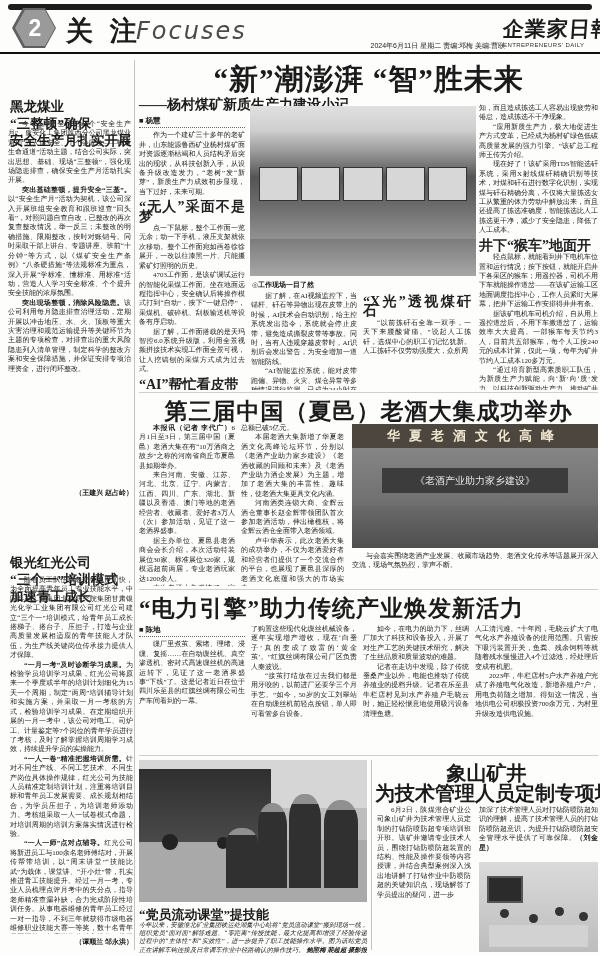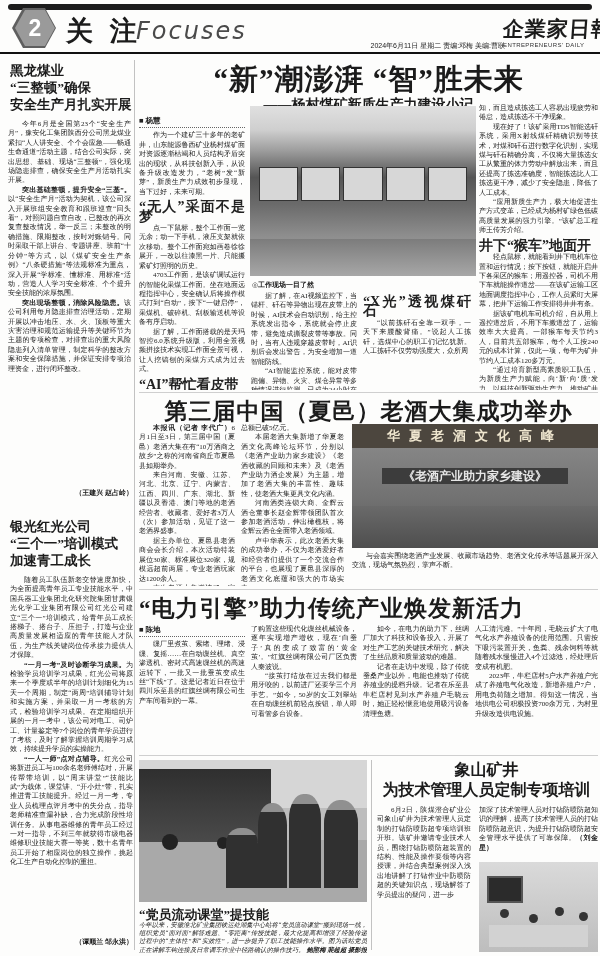--- a/index.html
+++ b/index.html
@@ -25,43 +25,43 @@
   .vrule { border-left:1px solid #c2c2c2; }
   .hrule { height:1px; background:#cfcfcf; }
 
   
   .body-col { font-size:7px; line-height:9.4px; text-align:justify; color:#222; overflow:hidden; }
   .body-col p { margin:0; text-indent:2em; }
   .body-col p.noind { text-indent:0; }
   .lead { font-weight:bold; }
   .colhead { font-size:14px; font-weight:bold; margin:5px 0 3px; text-indent:0 !important; }
   .sig { font-weight:bold; text-align:right; font-size:7px; }
-  .side-title { font-size:13.5px; font-weight:bold; line-height:17px; }
+  .side-title { font-size:13.5px; font-weight:bold; line-height:17px;margin-top:36px; }
   .byline-row { display:flex; align-items:flex-end; border-bottom:1px dotted #666; padding-bottom:2px; margin-bottom:3px; font-weight:bold; font-size:7.5px; }
   .main-headline { font-size:29px; font-weight:bold; text-align:center; letter-spacing:1px; white-space:nowrap; }
-  .main-subtitle { font-size:14px; font-weight:bold; text-align:center; }
+  .main-subtitle { font-size:14px; font-weight:bold; }
   .sec-headline { font-size:23px; font-weight:bold; text-align:center; letter-spacing:1px; white-space:nowrap; }
   .photo-caption { font-size:7px; font-weight:bold; }
   .party-head { font-size:13px; font-weight:bold; }
   .party-cap { font-size:6.3px; line-height:8.2px; text-align:justify; font-style:italic; color:#222; overflow:hidden; }
-  .xs-title { font-size:16px; font-weight:bold; text-align:center; white-space:nowrap; }
+  .xs-title { font-size:20px; font-weight:bold; text-align:center; white-space:nowrap; }
 
   
   .photo { overflow:hidden; background:#9a9a9a; }
   .ph-main { background:linear-gradient(180deg,#e0e0e0 0%,#cfcfcf 14%,#9e9e9e 26%,#555 42%,#6b6b6b 58%,#8d8d8d 76%,#b0b0b0 100%); }
   .ph-screenrow { position:absolute; left:4%; top:36%; width:92%; height:20%; display:flex; gap:3px; }
   .ph-screen { flex:1; background:#d7d7d7; border:1px solid #333; }
   .ph-desk { position:absolute; left:0; bottom:0; width:100%; height:22%; background:linear-gradient(#7c7c7c,#a7a7a7); }
 
   .ph-liquor { background:linear-gradient(180deg,#8f8f8f 0%,#747474 55%,#5c5c5c 100%); }
   .lq-banner { position:absolute; left:0; top:0; width:100%; height:24px; background:#4c463e;
                color:#efe6cf; font-size:13px; font-weight:bold; letter-spacing:9px;
                display:flex; align-items:center; justify-content:center; white-space:nowrap; overflow:hidden; }
-  .lq-banner2 { position:absolute; left:12%; top:44px; width:76%; height:16px; background:#3c3c3c;
-                color:#e6e6e6; font-size:12px; display:flex; align-items:center; justify-content:center; white-space:nowrap;font-weight:bold; }
+  .lq-banner2 { position:absolute; left:12%; top:44px; width:76%; height:25px; background:#3c3c3c;
+                color:#e6e6e6; font-size:10px; display:flex; align-items:center; justify-content:center; white-space:nowrap; }
   .lq-stage { position:absolute; left:0; bottom:0; width:100%; height:34%; background:linear-gradient(#6a6a6a,#4e4e4e); }
 
   .ph-train { background:linear-gradient(180deg,#d6d6d6 0 34%,#bdbdbd 34% 56%,#a9a9a9 56% 100%); }
   .train-body { position:absolute; left:0; top:6%; width:58%; height:52%; background:linear-gradient(#2f2f2f,#4a4a4a); }
   .train-wheel { position:absolute; background:#222; border-radius:50%; }
   .figure { position:absolute; background:linear-gradient(#909090 0 11%,#303030 11%); border-radius:45% 45% 6% 6% / 26% 26% 0 0; }
 
   .ph-meeting { background:linear-gradient(#dadada,#bdbdbd); }
   .mt-screen { position:absolute; left:7%; top:16%; width:30%; height:30%; background:#2b2b2b; border:2px solid #555; }
   .mt-table { position:absolute; left:8%; bottom:6%; width:84%; height:24%; background:#d2d2d2; }
@@ -103,20 +103,21 @@
   <div class="abs sig" style="left:10px;top:488px;width:123px;">（王建兴 赵占岭）</div>
 
   <div class="abs side-title" style="left:10px;top:518px;width:123px;">
     <div>银光红光公司</div>
     <div>“三个一”培训模式</div>
     <div>加速青工成长</div>
   </div>
   <div class="abs body-col" style="left:10px;top:576px;width:123px;height:358px;">
     <p><span>随着员工队伍新老交替速度加快，为全面提高青年员工专业技能水平，中国兵器工业集团北化研究院集团甘肃银光化学工业集团有限公司红光公司建立“三个一”培训模式，给青年员工成长搭梯子、搭台子、压担子，打造与企业高质量发展相适应的青年技能人才队伍，为生产线关键岗位传承接力提供人才保障。</span></p>
     <p><b class="lead">“一月一考”及时诊断学习成果。</b><span>为检验学员培训学习成果，红光公司将原来一个季度或半年的培训计划细化为15天一个周期，制定“两周”培训辅导计划和实施方案，并采取一月一考核的方式，检验培训学习成果。在定期组织开展的一月一考中，该公司对电工、司炉工、计量鉴定等7个岗位的青年学员进行了考核，及时了解掌握培训周期学习成效，持续提升学员的实操能力。</span></p>
+    <p><b class="lead">“一人一卷”精准把握培训所需。</b><span>针对不同生产线、不同工艺技术、不同生产岗位具体操作规律，红光公司为技能人员精准定制培训计划，注重将培训目标和青年员工发展需要、成长规划相结合，为学员压担子，为培训老师添动力。考核组采取一人一试卷模式命题，对培训周期的培训方案落实情况进行检验。</span></p>
     <p><b class="lead">“一人一师”点对点辅导。</b><span>红光公司将新进员工与100余名老师傅结对，开展传帮带培训，以“周末讲堂”“技能比武”为载体，课堂讲、“开小灶”带，扎实推进青工技能提升。经过一月一考，专业人员梳理点评月考中的失分点，指导老师精准查漏补缺，合力完成阶段性培训任务。从事电器维修的青年员工经过一对一指导，不到三年就获得市级电器维修职业技能大赛一等奖，数十名青年员工开始了相应岗位的独立操作，挑起化工生产自动化控制的重担。</span></p>
   </div>
   <div class="abs sig" style="left:10px;top:937px;width:123px;">（谭顺兰 邹永洪）</div>
 
   <div class="abs main-headline" style="left:139px;top:60px;width:459px;">“新”潮澎湃 “智”胜未来</div>
   <div class="abs main-subtitle" style="left:139px;top:96px;width:459px;">——杨村煤矿新质生产力建设小记</div>
 
   <div class="abs photo ph-main" style="left:250px;top:106px;width:226px;height:170px;">
     <div class="ph-screenrow">
       <div class="ph-screen"></div>
@@ -147,22 +148,22 @@
     <p><span>“AI智能监控系统，能对皮带跑偏、异物、火灾、煤仓异常等多种情况进行监测，已成为24小时在岗的安全员和巡检员。”</span></p>
   </div>
 
   <div class="abs body-col" style="left:363px;top:292px;width:108px;height:98px;">
     <div class="colhead">“X光”透视煤矸石</div>
     <p><span>“以前拣矸石全靠一双手，一天下来腰酸背痛。”说起人工拣矸，选煤中心的职工们记忆犹新。人工拣矸不仅劳动强度大，众所周</span></p>
   </div>
 
   <div class="abs body-col" style="left:479px;top:104px;width:119px;height:286px;">
     <p class="noind"><span>知，而且造成拣选工人容易出现疲劳和倦怠，造成拣选不干净现象。</span></p>
+    <p><span>“应用新质生产力，极大地促进生产方式变革，已经成为杨村矿绿色低碳高质量发展的强力引擎。”该矿总工程师王传芳介绍。</span></p>
     <p><span>现在好了！该矿采用TDS智能选矸系统，采用X射线煤矸精确识别等技术，对煤和矸石进行数字化识别，实现煤与矸石精确分离，不仅将大量拣选女工从繁重的体力劳动中解放出来，而且还提高了拣选准确度，智能拣选比人工拣选更干净，减少了安全隐患，降低了人工成本。</span></p>
-    <p><span>“应用新质生产力，极大地促进生产方式变革，已经成为杨村矿绿色低碳高质量发展的强力引擎。”该矿总工程师王传芳介绍。</span></p>
     <div class="colhead">井下“猴车”地面开</div>
     <p><span>轻点鼠标，就能看到井下电机车位置和运行情况；按下按钮，就能开启井下各采区的猴车；用遥控器，司机不用下车就能操作道岔——在该矿运输工区地面调度指挥中心，工作人员紧盯大屏幕，把井下运输工作安排得井井有条。</span></p>
     <p><span>据该矿电机车司机介绍，自从用上遥控道岔后，不用下车搬道岔了，运输效率大大提高。一部猴车每天节约3人，目前共五部猴车，每个人工按240元的成本计算，仅此一项，每年为矿井节约人工成本120多万元。</span></p>
     <p><span>“通过培育新型高素质职工队伍，为新质生产力赋能，向‘新’向‘质’发力，以科技创新驱动生产力，推动矿井高质量发展。”该矿党委书记、矿长孙念昌说。</span></p>
   </div>
 
   <div class="abs sec-headline" style="left:139px;top:396px;width:459px;">第三届中国（夏邑）老酒大集成功举办</div>
 
   <div class="abs body-col" style="left:139px;top:424px;width:96px;height:162px;">
     <p><b class="lead">本报讯（记者 李代广）</b><span>6月1日至3日，第三届中国（夏邑）老酒大集在有“10万酒商之故乡”之称的河南省商丘市夏邑县如期举办。</span></p>
@@ -186,21 +187,21 @@
   <div class="abs body-col" style="left:352px;top:552px;width:246px;height:34px;font-size:7px;">
     <p><span>与会嘉宾围绕老酒产业发展、收藏市场趋势、老酒文化传承等话题展开深入交流，现场气氛热烈，掌声不断。</span></p>
   </div>
 
   <div class="abs sec-headline" style="left:139px;top:593px;width:459px;text-align:left;">“电力引擎”助力传统产业焕发新活力</div>
 
   <div class="abs body-col" style="left:139px;top:625px;width:106px;height:127px;">
     <div class="byline-row">
         <span>■ 陈地</span>
       </div>
-    <p><span>缫厂里煮茧、索绪、理绪、浸缫、复摇……在自动缫丝机、真空渗透机、密封式高速缫丝机的高速运转下，一批又一批蚕茧变成生丝“下线”了。这是记者近日在位于四川乐至县的红旗丝绸有限公司生产车间看到的一幕。</span></p>
+    <p><span>缫厂里煮茧、索绪、理绪、浸缫、复摇……在自动缫丝机、真空渗透机、密封式高速缫丝机的高速运转下，见证了这一老酒界盛事“下线”了。这是记者近日在位于四川乐至县的红旗丝绸有限公司生产车间看到的一幕。</span></p>
   </div>
   <div class="abs body-col" style="left:251px;top:625px;width:106px;height:127px;">
     <p class="noind"><span>了购置这些现代化缫丝机械设备，逐年实现增产增收，现在‘白蚕子’真的变成了致富的‘黄金茧’。”红旗丝绸有限公司厂区负责人秦波说。</span></p>
     <p><span>“接茧打结放在过去我们都是用牙咬的，以前进厂还要学三个月手艺。”如今，50岁的女工刘翠站在自动缫丝机前轻点按钮，单人即可看管多台设备。</span></p>
   </div>
   <div class="abs body-col" style="left:363px;top:625px;width:106px;height:127px;">
     <p><span>如今，在电力的助力下，丝绸厂加大了科技和设备投入，开展了对生产工艺的关键技术研究，解决了生丝品质和质量波动的难题。</span></p>
     <p><span>记者在走访中发现，除了传统蚕桑产业以外，电能也推动了传统养殖业的提档升级。记者在乐至县牛栏店村见到水产养殖户毛晓云时，她正轻松惬意地使用吸污设备清理鱼塘。</span></p>
   </div>
   <div class="abs body-col" style="left:475px;top:625px;width:123px;height:127px;">

